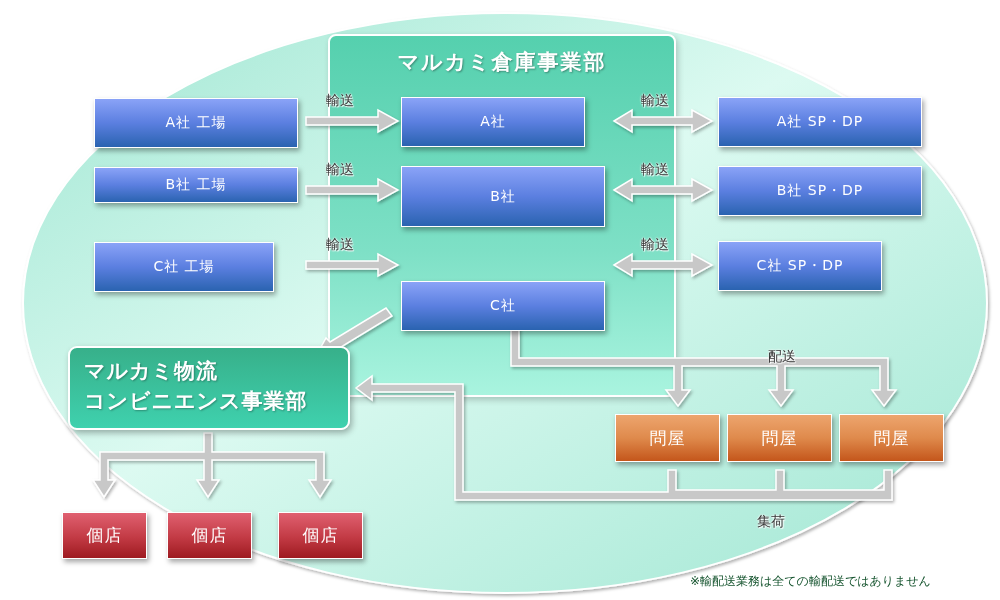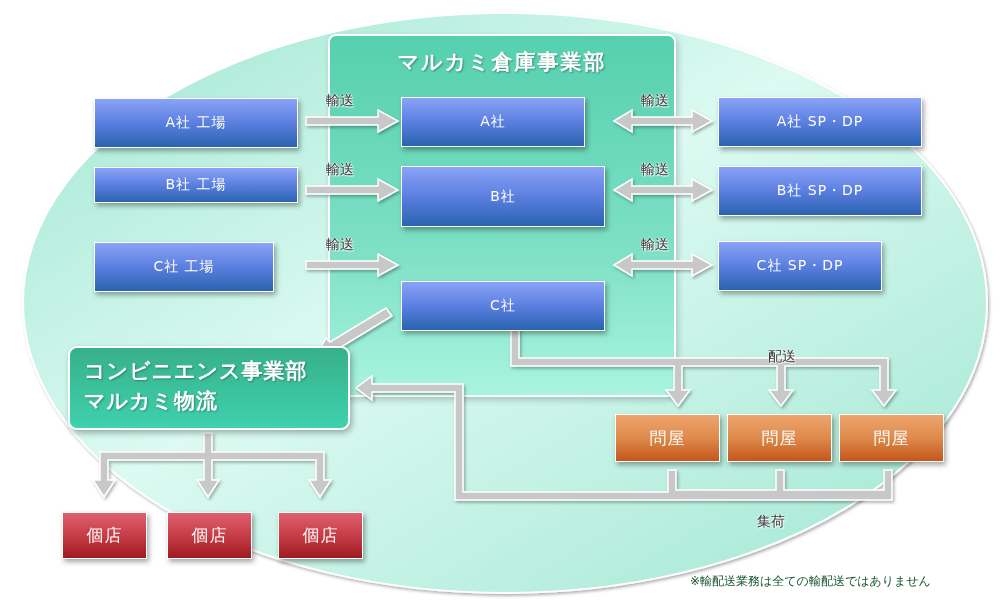--- a/index.html
+++ b/index.html
@@ -85,22 +85,22 @@
 <div class="lbl" style="left:326px;top:161px;z-index:4;">輸送</div>
 <div class="lbl" style="left:326px;top:236px;z-index:4;">輸送</div>
 <div class="lbl" style="left:641px;top:92px;z-index:4;">輸送</div>
 <div class="lbl" style="left:641px;top:161px;z-index:4;">輸送</div>
 <div class="lbl" style="left:641px;top:236px;z-index:4;">輸送</div>
 
 <div class="lbl" style="left:768px;top:324px;z-index:4;margin-top:24px;">配送</div>
 <div class="lbl" style="left:757px;top:513px;z-index:4;">集荷</div>
 
 <div class="conv" style="z-index:3;">
+  <div>マルカミ物流</div>
   <div>コンビニエンス事業部</div>
-  <div>マルカミ物流</div>
 </div>
 
 <div class="box orange" style="left:615px;top:414px;width:105px;height:48px;z-index:3;">問屋</div>
 <div class="box orange" style="left:727px;top:414px;width:105px;height:48px;z-index:3;">問屋</div>
 <div class="box orange" style="left:839px;top:414px;width:105px;height:48px;z-index:3;">問屋</div>
 
 <div class="box red" style="left:62px;top:512px;width:85px;height:47px;z-index:3;">個店</div>
 <div class="box red" style="left:167px;top:512px;width:85px;height:47px;z-index:3;">個店</div>
 <div class="box red" style="left:278px;top:512px;width:85px;height:47px;z-index:3;">個店</div>
 

